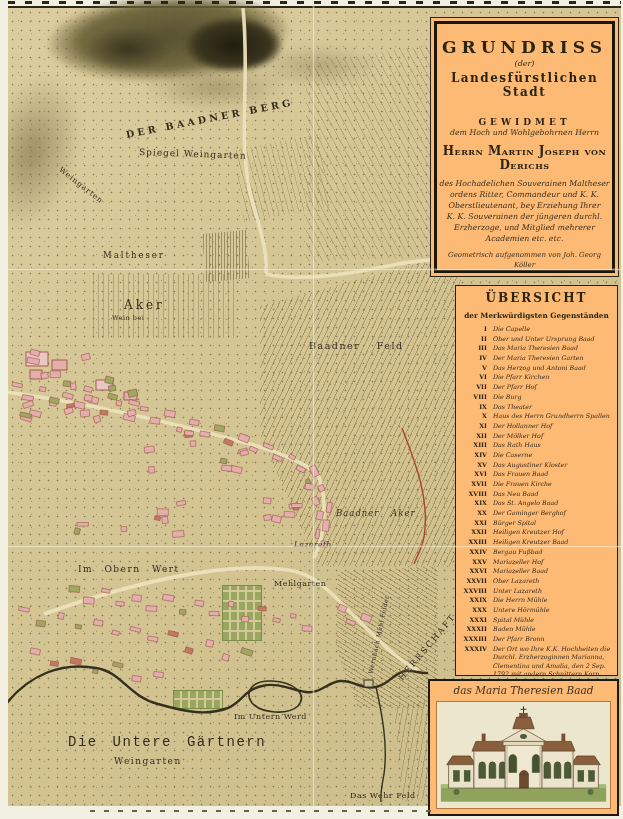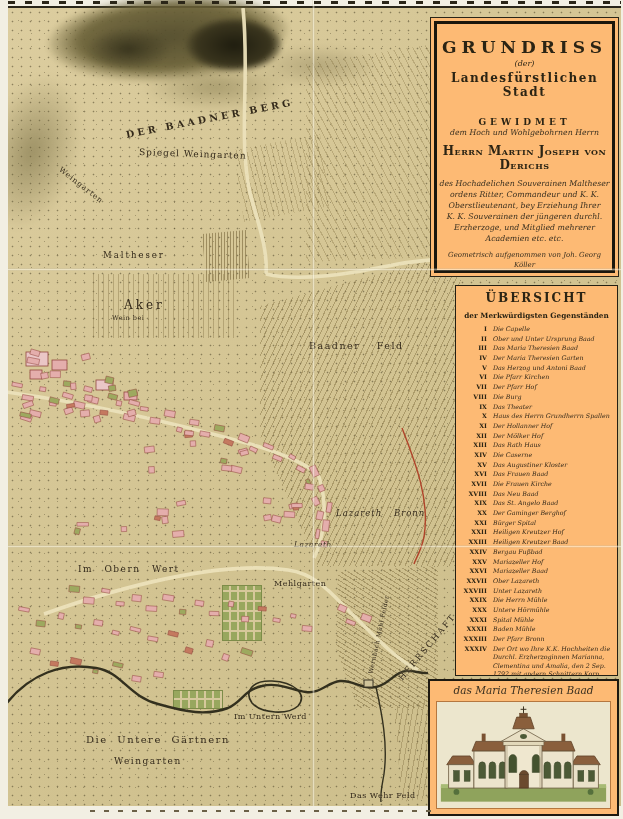--- a/index.html
+++ b/index.html
@@ -260,26 +260,26 @@
 
     <div id="map-labels">
 
     <span class="map-label" style="left: 118px; top: 121px; font-size: 9.5px; letter-spacing: 3.4px; transform: rotate(-11deg); font-weight: bold;">DER BAADNER BERG</span>
         <span class="map-label" style="left: 131px; top: 139px; font-size: 9px; letter-spacing: 1px; transform: rotate(2deg);">Spiegel Weingarten</span>
         <span class="map-label" style="left: 52px; top: 156px; font-size: 7.5px; letter-spacing: 1px; transform: rotate(38deg);">Weingarten</span>
         <span class="map-label" style="left: 95px; top: 242px; font-size: 8.5px; letter-spacing: 2px;">Maltheser</span>
         <span class="map-label" style="left: 116px; top: 258px; font-size: 12px; letter-spacing: 3px; margin-top: 32px;">Aker</span>
         <span class="map-label" style="left: 104px; top: 306px; font-size: 6.5px; letter-spacing: 0.5px;">Wein bei</span>
         <span class="map-label" style="left: 301px; top: 332px; font-size: 9.5px; letter-spacing: 1.5px; word-spacing: 12px;">Baadner Feld</span>
-        <span class="map-label" style="left: 328px; top: 500px; font-size: 8.5px; letter-spacing: 1px; word-spacing: 8px; font-style: italic;">Lazareth Bronn</span>
+        <span class="map-label" style="left: 328px; top: 500px; font-size: 8.5px; letter-spacing: 1px; word-spacing: 8px; font-style: italic;">Baadner Aker</span>
         <span class="map-label" style="left: 286px; top: 532px; font-size: 7.5px; letter-spacing: 0.5px; font-style: italic;">Lazareth</span>
         <span class="map-label" style="left: 70px; top: 556px; font-size: 9px; letter-spacing: 1.5px; word-spacing: 7px;">Im Obern Wert</span>
         <span class="map-label" style="left: 266px; top: 571px; font-size: 8px; letter-spacing: 0.5px;">Mehlgarten</span>
         <span class="map-label" style="left: 226px; top: 704px; font-size: 8px; letter-spacing: 0.5px;">Im Untern Werd</span>
-        <span class="map-label" style="left: 78px; top: 726px; font-size: 10px; letter-spacing: 1.5px; word-spacing: 5px;">Die Untere Gärtnern</span>
+        <span class="map-label" style="left: 60px; top: 726px; font-size: 14px; letter-spacing: 1.5px; word-spacing: 5px; font-family: Liberation Mono, monospace;">Die Untere Gärtnern</span>
         <span class="map-label" style="left: 106px; top: 748px; font-size: 9px; letter-spacing: 1.5px;">Weingarten</span>
         <span class="map-label" style="left: 342px; top: 783px; font-size: 8px; letter-spacing: 0.5px;">Das Wehr Feld</span>
         <span class="map-label" style="left: 392px; top: 666px; font-size: 8.5px; letter-spacing: 2px; word-spacing: 6px; transform: rotate(-50deg);">HERRSCHAFT LEESDORF</span>
         <span class="map-label" style="left: 362px; top: 662px; font-size: 6px; letter-spacing: 0.5px; transform: rotate(-78deg);">Wernbach Mühl Felder</span>
       </div>
   </div>
 
   <div class="crease v" style="left:312px;top:0;height:806px;"></div>
   <div class="crease h" style="left:8px;top:268px;width:613px;"></div>
   <div class="crease h" style="left:8px;top:545px;width:613px;"></div>

